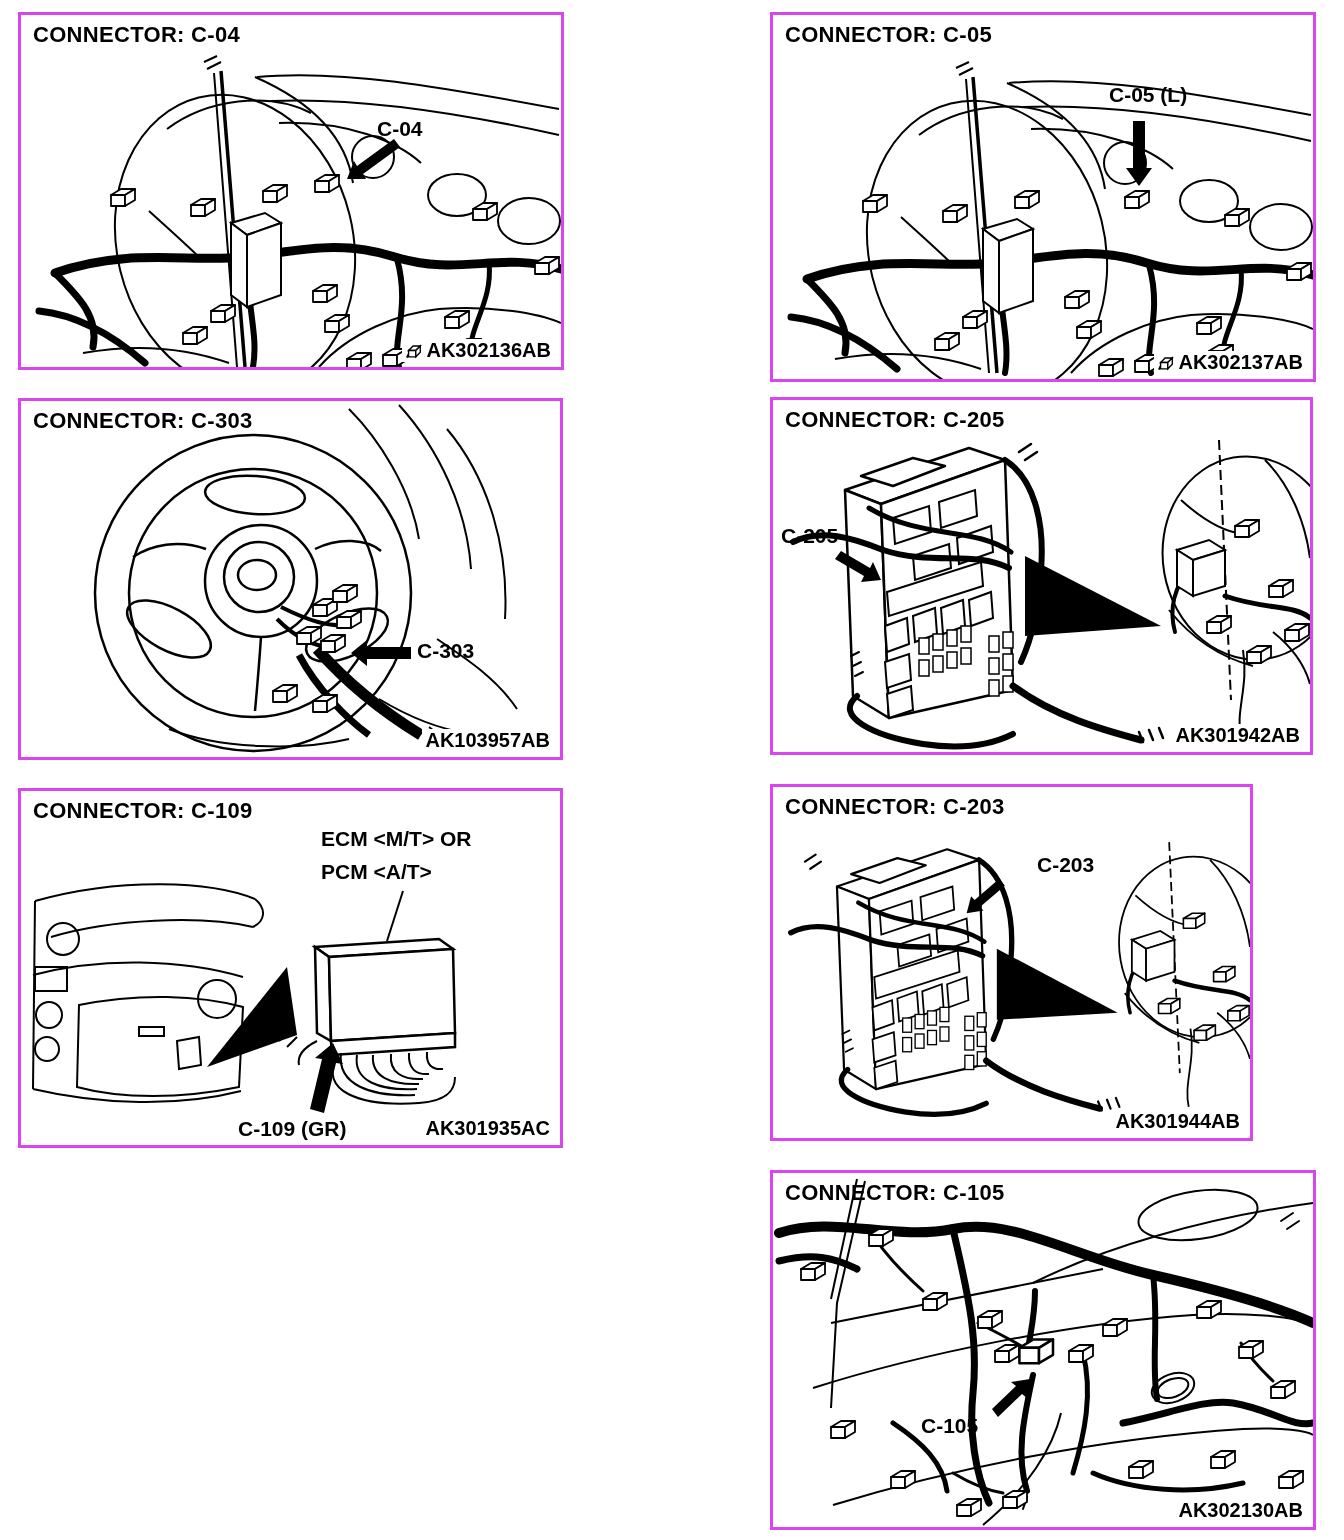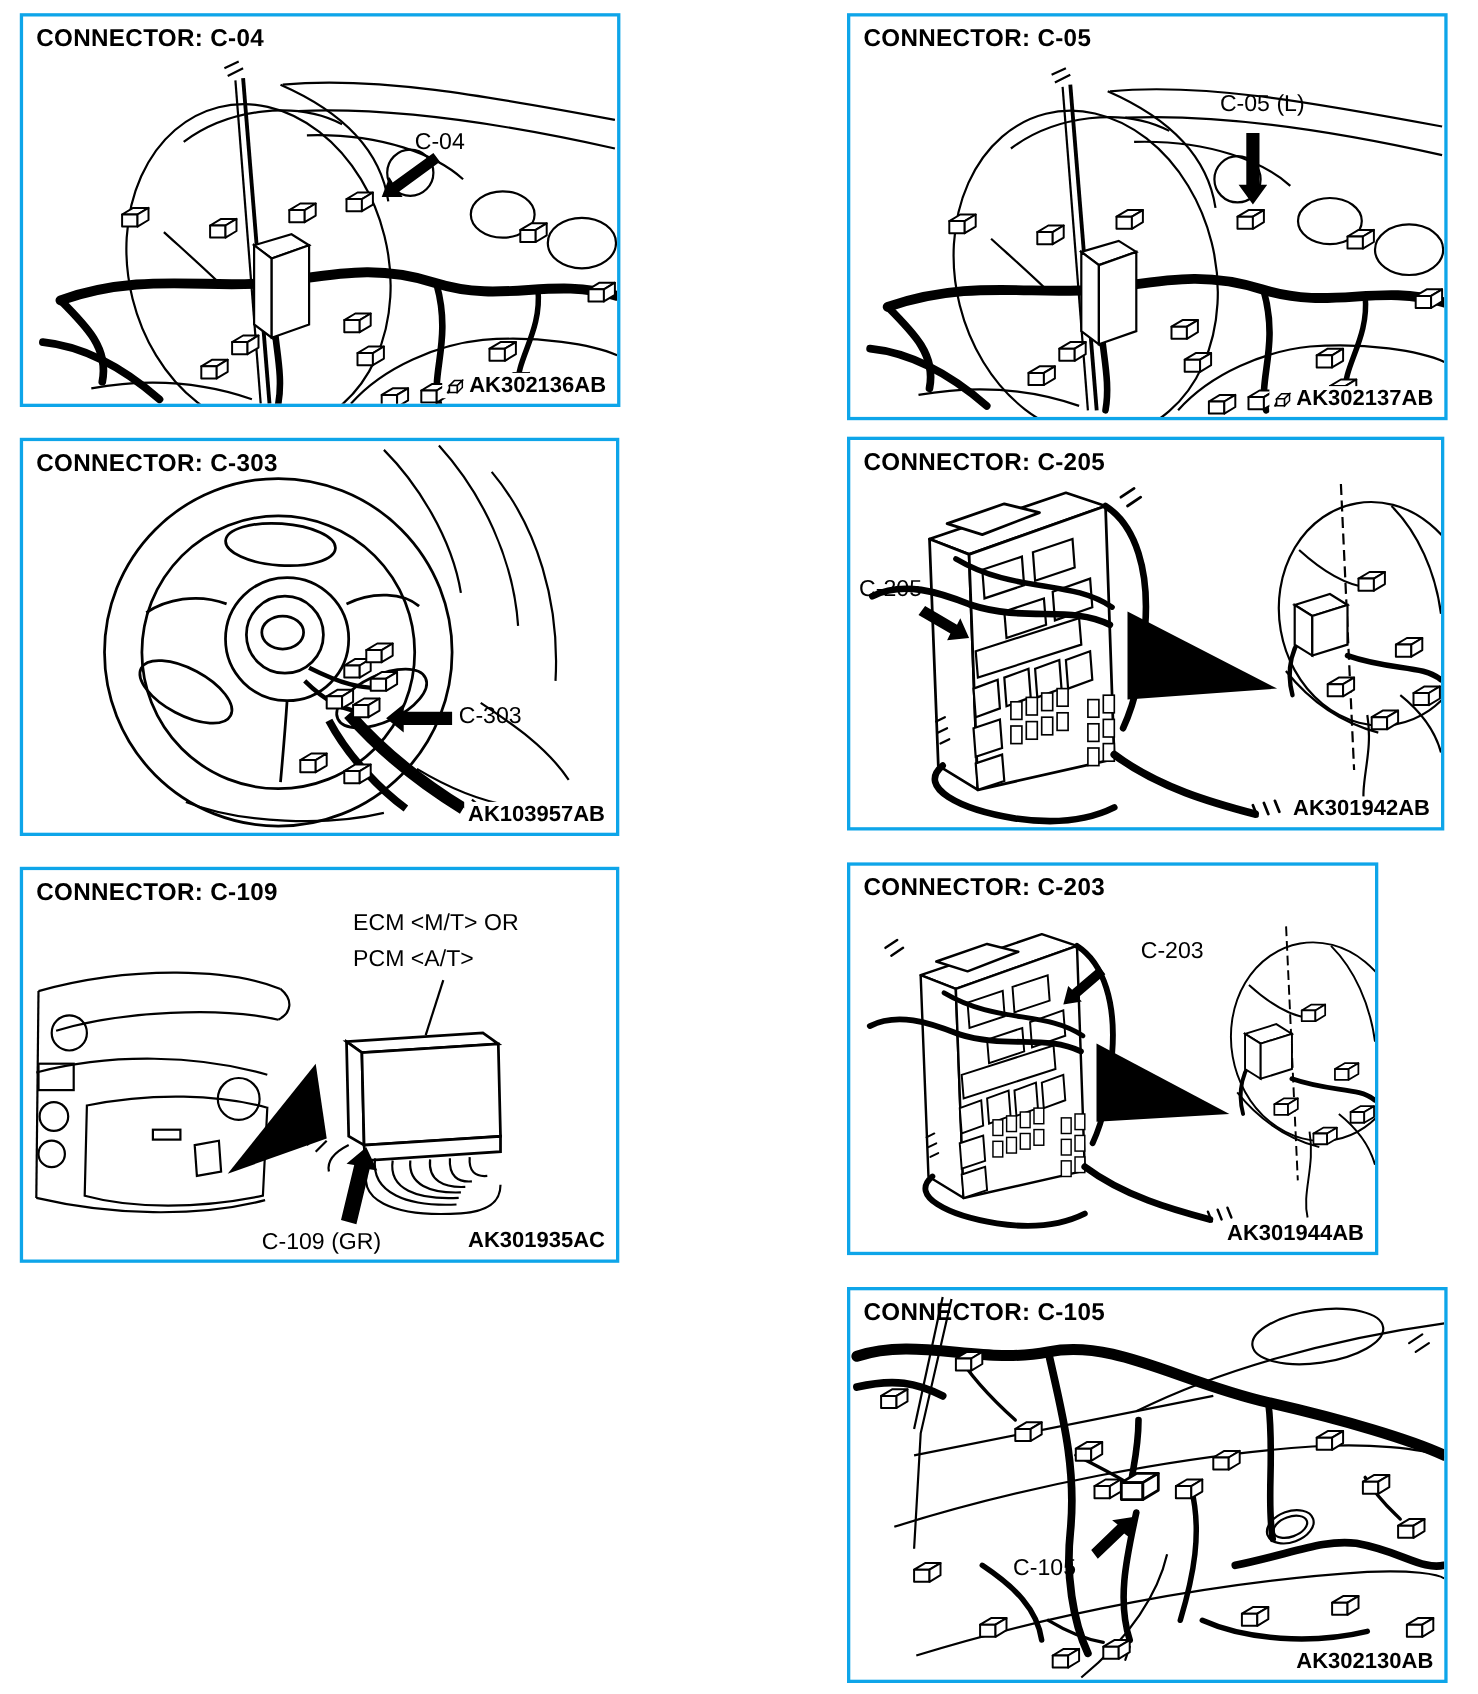--- a/index.html
+++ b/index.html
@@ -1,20 +1,20 @@
 <!DOCTYPE html>
 <html><head>
 <meta charset="utf-8">
 <style>
   html,body{margin:0;padding:0;background:#fff}
   body{width:1344px;height:1540px;position:relative;font-family:"Liberation Sans",sans-serif;color:#000}
-  .panel{position:absolute;border:3px solid #0ea5e9;background:#fff;overflow:hidden;box-sizing:border-box}
+  .panel{position:absolute;border:3px solid #d946ef;background:#fff;overflow:hidden;box-sizing:border-box}
   .panel .art{position:absolute;left:0;top:0;width:100%;height:100%}
   .title{position:absolute;left:12px;top:7px;font-size:22px;font-weight:bold;letter-spacing:.3px;white-space:nowrap;background:rgba(255,255,255,.0)}
-  .callout{position:absolute;font-size:21px;font-weight:normal;white-space:nowrap}
+  .callout{position:absolute;font-size:21px;font-weight:bold;white-space:nowrap}
   .figcode{position:absolute;right:10px;bottom:5px;font-size:20px;font-weight:bold;display:flex;align-items:center;gap:3px;background:#fff;padding-left:3px}
   .figcode svg{display:block}
   svg *{vector-effect:none}
 </style>
 </head>
 <body>
 
 <svg width="0" height="0" style="position:absolute">
   <defs>
     <g id="cube" stroke="#000" stroke-width="1.8" fill="#fff" stroke-linejoin="round">

